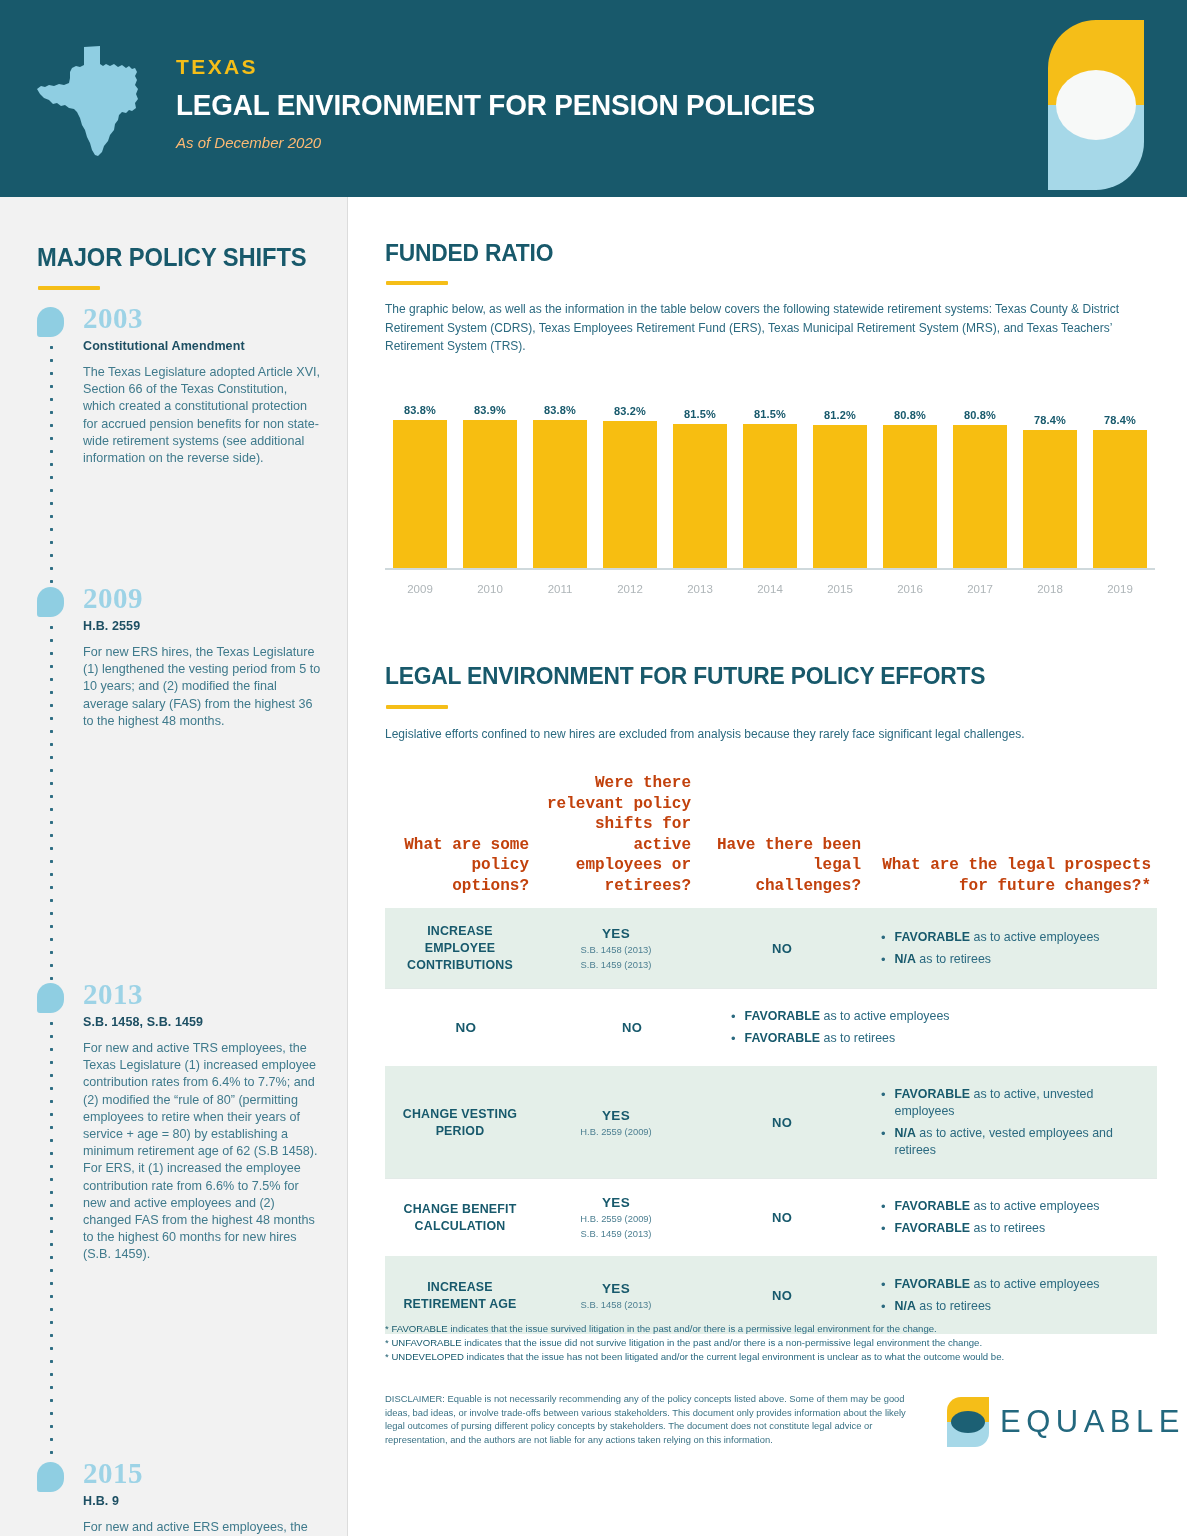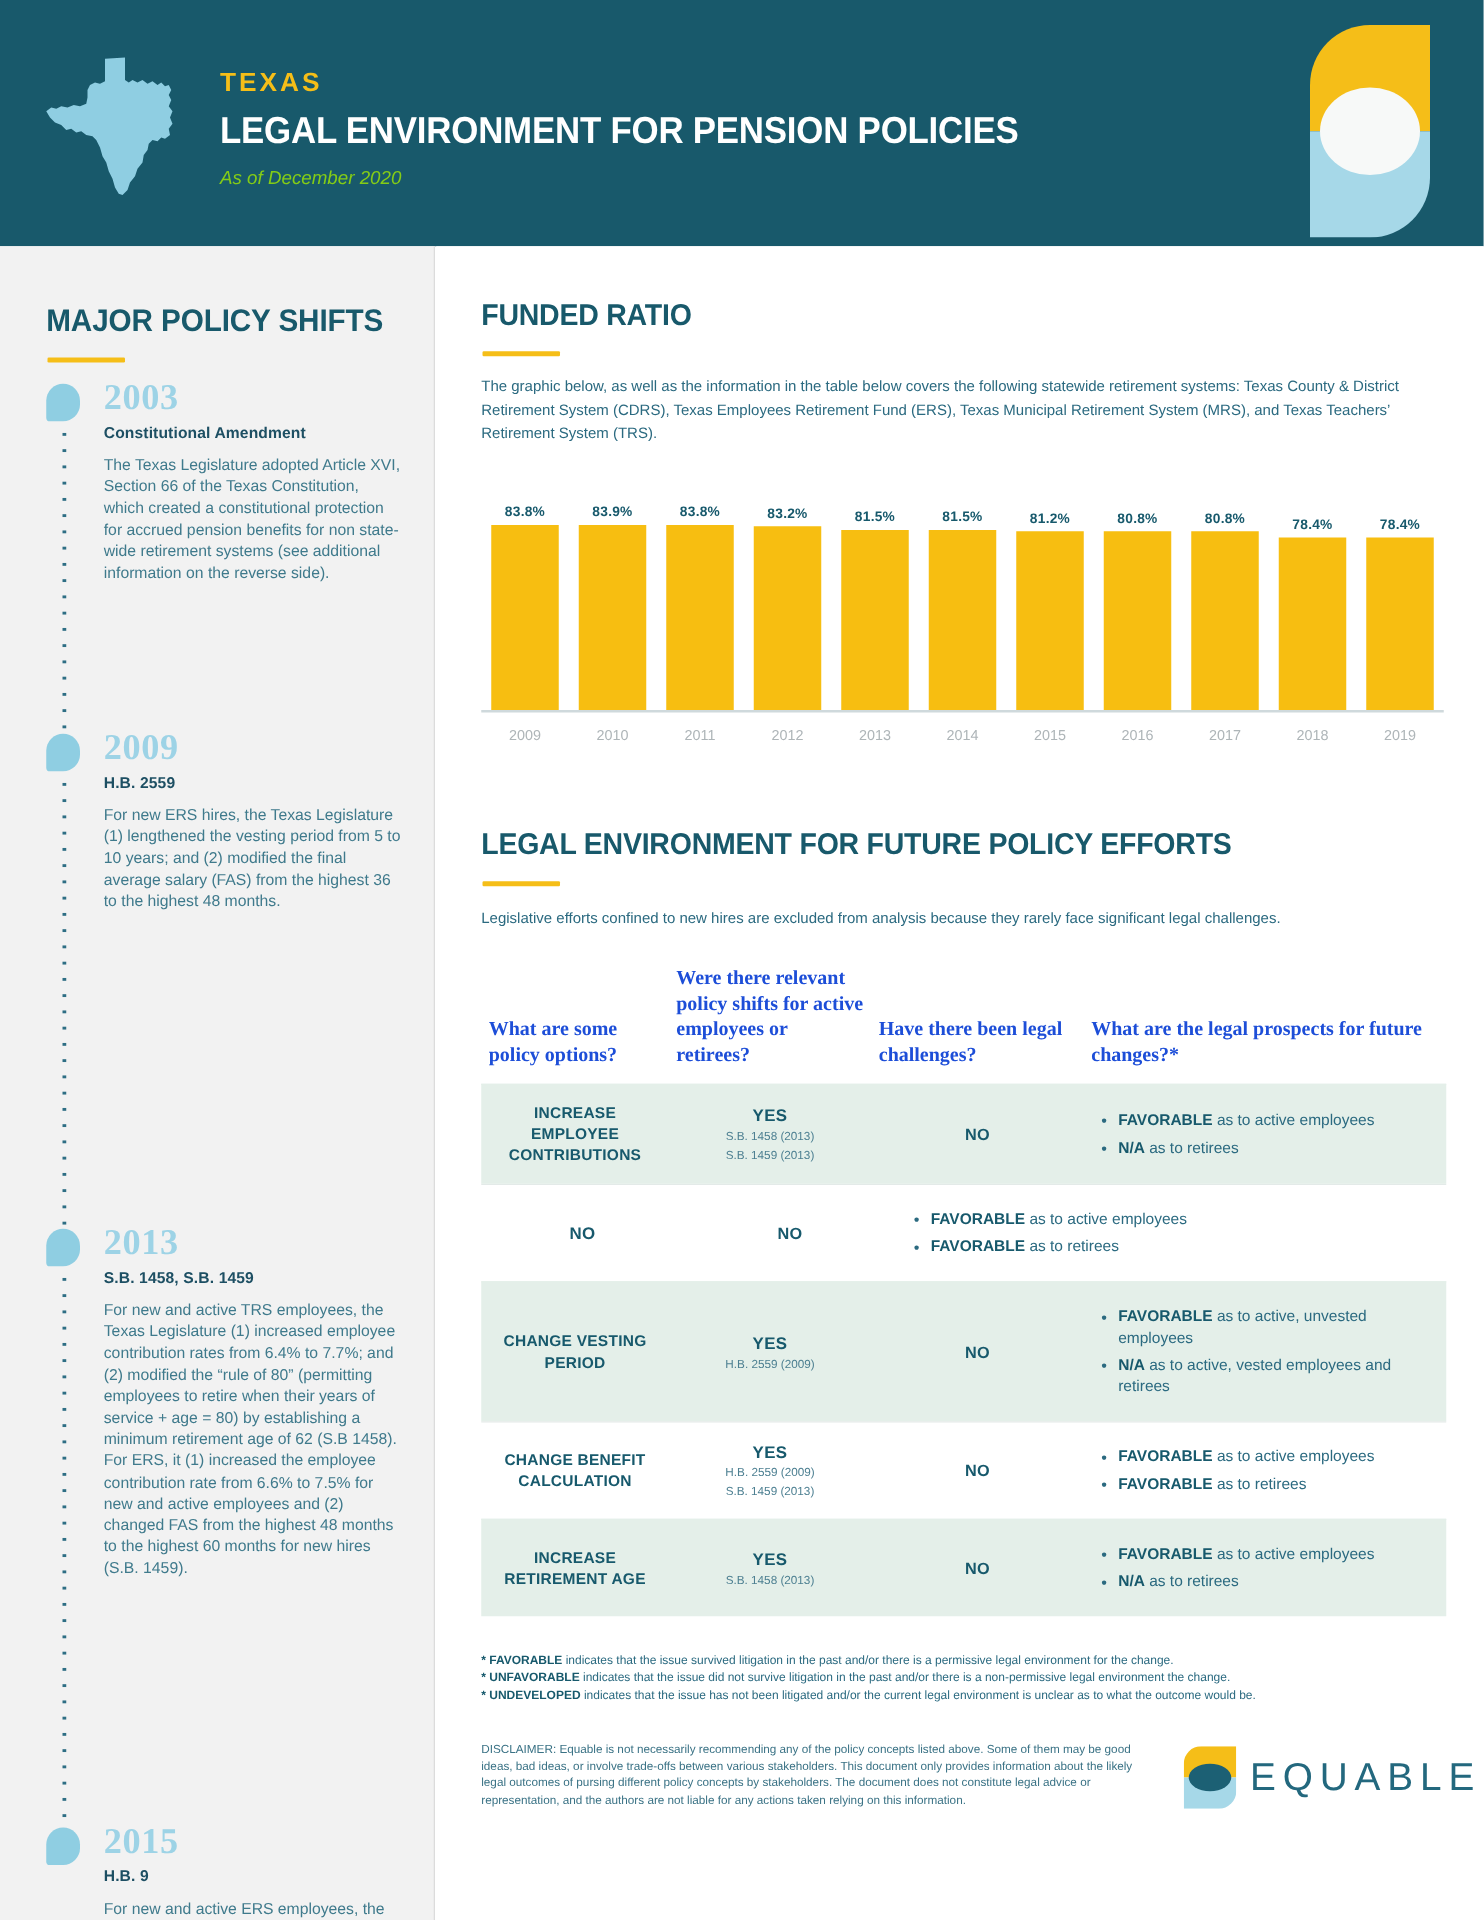--- a/index.html
+++ b/index.html
@@ -22,21 +22,21 @@
   .eyebrow {
     color:#F5BE18; font-size:21px; font-weight:700; letter-spacing:2.4px;
     font-family:"Liberation Sans", sans-serif;
   }
   .h-title {
     color:#ffffff; font-size:30px; font-weight:700; letter-spacing:-0.2px;
     margin-top:9px; font-family:"Liberation Sans", sans-serif;
     transform: scaleX(0.93); transform-origin: left center;
   }
   .h-sub {
-    color:#84cc16; font-size:15px; font-style:italic; margin-top:12px;
+    color:#fdba74; font-size:15px; font-style:italic; margin-top:12px;
     font-family:"Liberation Sans", sans-serif;
   }
   .hdr-mark { position:absolute; left:1048px; top:20px; width:96px; height:170px; }
 
   
   .sidebar {
     position:absolute; left:0; top:197px; width:348px; height:1339px;
     background:#F2F2F2; border-right:1px solid #DCDCDC;
   }
   .main {
@@ -108,22 +108,22 @@
   .tick { flex:1 1 0; text-align:center; color:#AEB5B8; font-size:11.5px; }
 
   #legal-title { position:absolute; left:36px; top:465px; font-size:24px; }
   #legal-rule { left:37px; top:508px; }
   #legal-blurb { left:36px; top:528px; width:790px; }
 
   
   .tbl { position:absolute; left:36px; top:576px; width:772px; }
   .thead { display:flex; padding-bottom:12px; }
   .th {
-    font-family:Liberation Serif, serif; font-weight:700;
-    color:#1d4ed8; font-size:16px; line-height:20.5px; text-align:left;
+    font-family:Liberation Mono, monospace; font-weight:700;
+    color:#c2410c; font-size:16px; line-height:20.5px; text-align:right;
     padding:0 6px; align-self:flex-end;
   }
   .c1 { width:150px; } .c2 { width:162px; } .c3 { width:170px; } .c4 { width:290px; }
   .trow { display:flex; align-items:center; border-top:1px solid #E3EAE8; }
   .trow.tint { background:#E4EFE9; border-top:1px solid #E4EFE9; }
   .td { padding:14px 6px; }
   .opt {
     color:#17596C; font-size:12.4px; font-weight:700; text-align:center;
     line-height:17px; letter-spacing:0.2px;
   }
@@ -132,21 +132,21 @@
   .shift-ref { color:#4C7F91; font-size:9.4px; line-height:12px; margin-top:3px; }
   .chal { color:#17596C; font-size:13px; font-weight:700; text-align:center; letter-spacing:0.3px; }
   .prosp { padding-left:14px; }
   .pitem { display:flex; margin:5px 0; align-items:flex-start; }
   .pbullet { color:#2B6A80; font-size:13px; line-height:17px; margin-right:9px; }
   .ptext { color:#2B6A80; font-size:12.4px; line-height:17px; }
   .ptext b { color:#17596C; font-weight:700; }
 
   .footnotes { position:absolute; left:36px; width:780px; }
   .fn { color:#2B6A80; font-size:9.6px; line-height:14px; }
-  .fn b { color:#17596C; font-weight:700; }
+  .fn b { color:#17596C; font-weight:400; }
 
   .disclaimer {
     position:absolute; left:36px; width:530px;
     color:#3A7285; font-size:9.4px; line-height:13.6px;
   }
   .eq-logo { position:absolute; left:598px; top:40px; display:flex; align-items:center; }
   .eq-word {
     color:#23687E; font-size:31px; letter-spacing:5.5px; margin-left:11px;
     font-weight:400; font-family:"Liberation Sans", sans-serif;
   }

